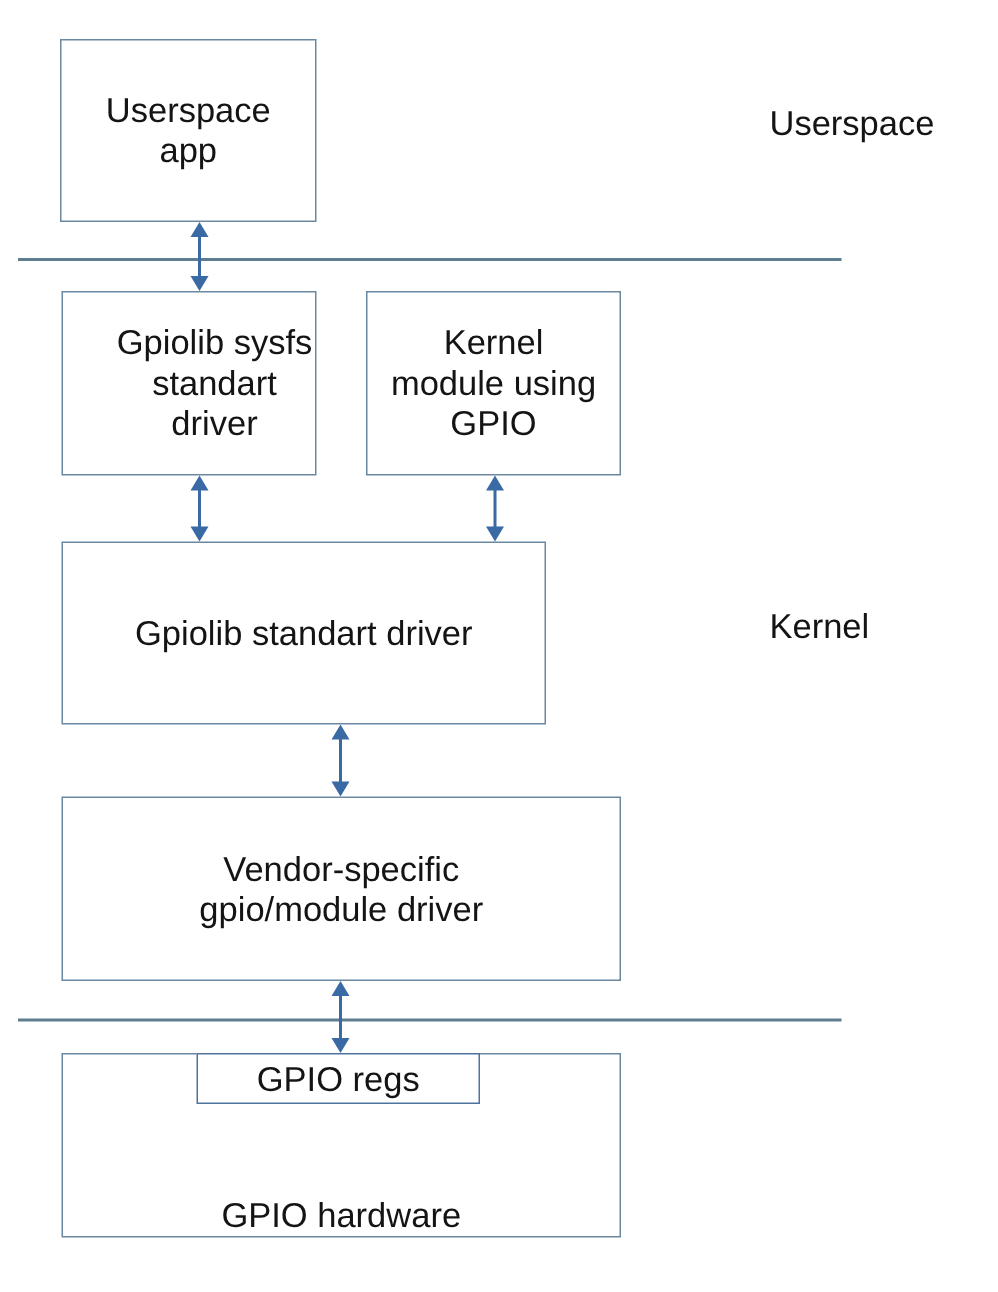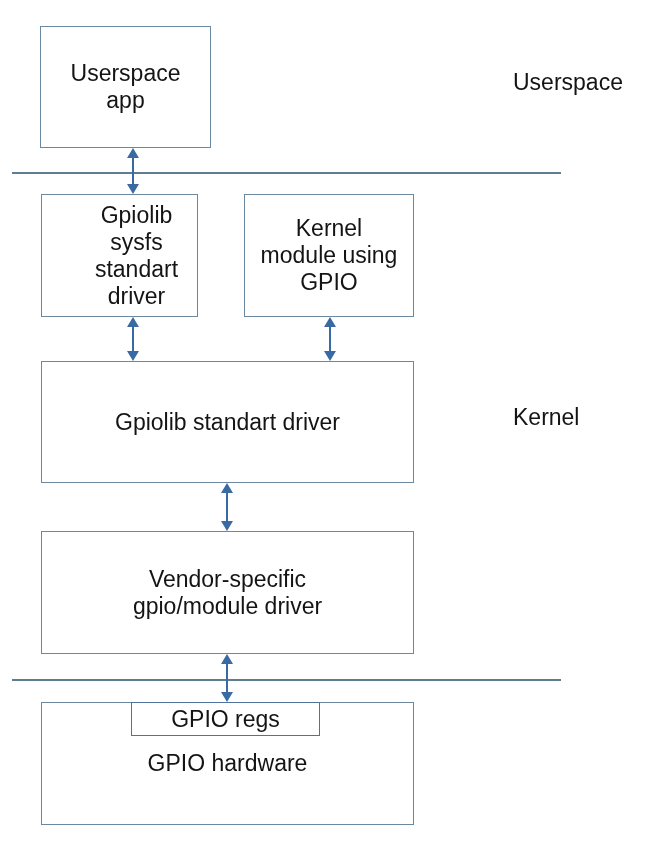--- a/index.html
+++ b/index.html
@@ -33,25 +33,25 @@
     text-align: center;
   }
   .box-label {
     font-size: 23px;
     line-height: 27px;
     white-space: pre-line;
     color: var(--text);
   }
 
   .b-userspace-app   { left: 40px;  top: 26px;  width: 171px; height: 122px; }
-  .b-gpiolib-sysfs   { left: 41px;  top: 194px; width: 157px; height: 123px; padding-left: 34px; }
+  .b-gpiolib-sysfs   { left: 41px;  top: 194px; width: 170px; height: 123px; padding-left: 34px; }
   .b-kernel-module   { left: 244px; top: 194px; width: 170px; height: 123px; }
-  .b-gpiolib-standard{ left: 41px;  top: 361px; width: 373px; height: 122px; }
+  .b-gpiolib-standard{ left: 41px;  top: 361px; width: 323px; height: 122px; }
   .b-vendor-driver   { left: 41px;  top: 531px; width: 373px; height: 123px; }
-  .b-gpio-hardware   { left: 41px;  top: 702px; width: 373px; height: 123px; }
+  .b-gpio-hardware   { left: 41px;  top: 702px; width: 373px; height: 123px; align-items: flex-end; }
   .b-gpio-regs       { left: 131px; top: 702px; width: 189px; height: 34px;
                        border-color: var(--regs-border); z-index: 3; text-align: center; }
 
   
   .divider {
     position: absolute;
     left: 12px;
     width: 549px;
     height: 2px;
     background: var(--divider);

